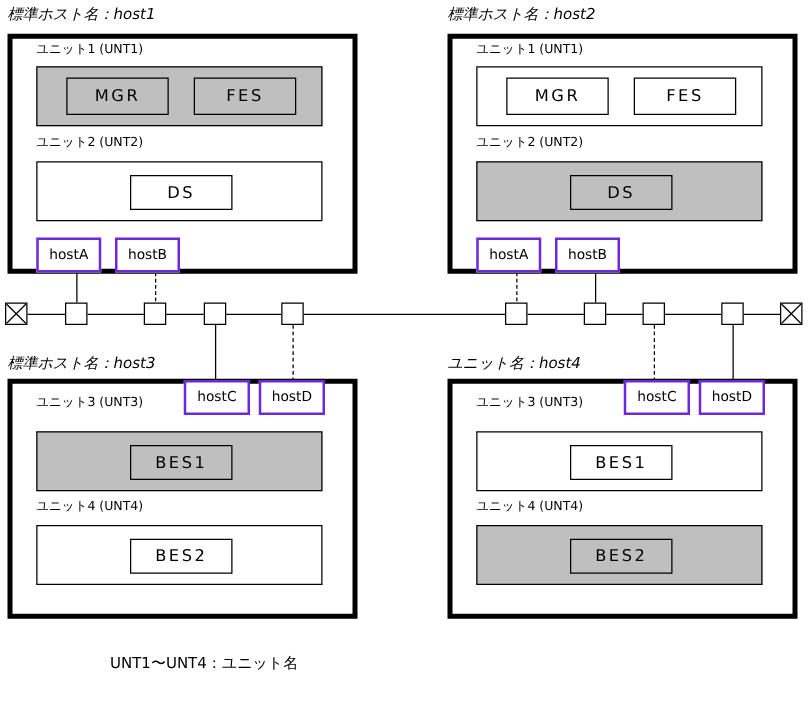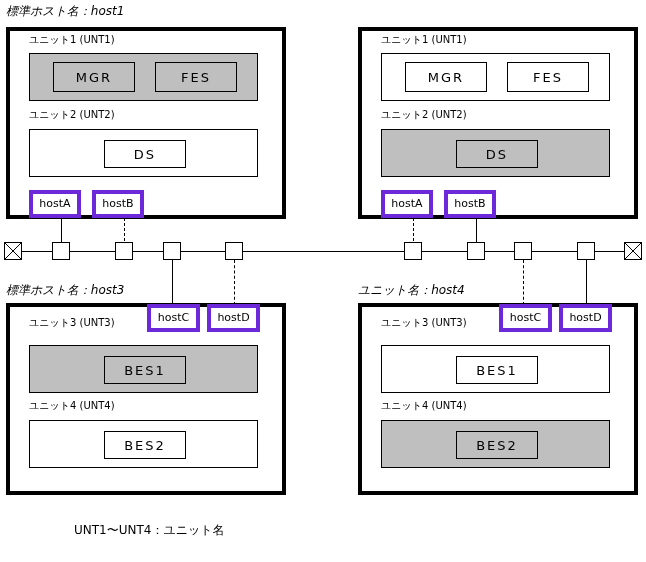--- a/index.html
+++ b/index.html
@@ -19,21 +19,21 @@
   
   .unit-body{position:absolute;border:1px solid #000;box-sizing:border-box;background:#fff;}
   .unit-body.active{background:#bfbfbf;}
 
   
   .comp{position:absolute;border:1px solid #000;box-sizing:border-box;
         display:flex;align-items:center;justify-content:center;
         font-size:13px;letter-spacing:2px;background:transparent;text-align:right;}
 
   
-  .hostbox{position:absolute;border:4px solid #6d28d9;box-sizing:border-box;background:#fff;
+  .hostbox{position:absolute;border:2px solid #6d28d9;box-sizing:border-box;background:#fff;
            display:flex;align-items:center;justify-content:center;
            font-size:11px;line-height:12px;letter-spacing:0px;z-index:6;}
 
   
   .bus-line{position:absolute;background:#000;height:1px;z-index:1;}
   .bus-node{position:absolute;border:1px solid #000;background:#fff;box-sizing:border-box;z-index:3;}
   .terminator{position:absolute;border:1px solid #000;background:#fff;box-sizing:border-box;z-index:3;}
   .terminator::before,.terminator::after{content:"";position:absolute;left:0;top:0;
         width:100%;height:100%;}
   .terminator svg{display:block;}
@@ -60,20 +60,21 @@
 
   <div class="unit-label" style="left:29px;top:108px;">ユニット2 (UNT2)</div>
   <div class="unit-body" style="left:29px;top:129px;width:229px;height:48px;"></div>
   <div class="comp" style="left:104px;top:140px;width:82px;height:28px;">DS</div>
 
   <div class="hostbox" style="left:29px;top:190px;width:52px;height:28px;">hostA</div>
   <div class="hostbox" style="left:92px;top:190px;width:52px;height:28px;">hostB</div>
   <div class="link-solid" style="left:61px;top:218px;height:33px;"></div>
   <div class="link-dashed" style="left:124px;top:218px;height:33px;"></div>
 
+  <div class="host-title" style="left:358px;top:4px;">標準ホスト名：host2</div>
   <div class="host-frame" style="left:358px;top:27px;width:280px;height:192px;"></div>
 
   <div class="unit-label" style="left:381px;top:33px;">ユニット1 (UNT1)</div>
   <div class="unit-body" style="left:381px;top:53px;width:229px;height:48px;"></div>
   <div class="comp" style="left:405px;top:62px;width:82px;height:30px;">MGR</div>
   <div class="comp" style="left:507px;top:62px;width:82px;height:30px;">FES</div>
 
   <div class="unit-label" style="left:381px;top:108px;">ユニット2 (UNT2)</div>
   <div class="unit-body active" style="left:381px;top:129px;width:229px;height:48px;"></div>
   <div class="comp" style="left:456px;top:140px;width:82px;height:28px;">DS</div>
@@ -132,15 +133,15 @@
   <div class="hostbox" style="left:559px;top:304px;width:53px;height:28px;">hostD</div>
 
   <div class="unit-label" style="left:381px;top:316px;">ユニット3 (UNT3)</div>
   <div class="unit-body" style="left:381px;top:345px;width:229px;height:48px;"></div>
   <div class="comp" style="left:456px;top:356px;width:82px;height:28px;">BES1</div>
 
   <div class="unit-label" style="left:381px;top:399px;">ユニット4 (UNT4)</div>
   <div class="unit-body active" style="left:381px;top:420px;width:229px;height:48px;"></div>
   <div class="comp" style="left:456px;top:431px;width:82px;height:28px;">BES2</div>
 
-  <div class="legend" style="left:74px;top:522px;">UNT1〜UNT4：ユニット名</div>
+  <div class="legend" style="left:88px;top:522px;">UNT1〜UNT4：ユニット名</div>
 
 </div>
 
 </body></html>

